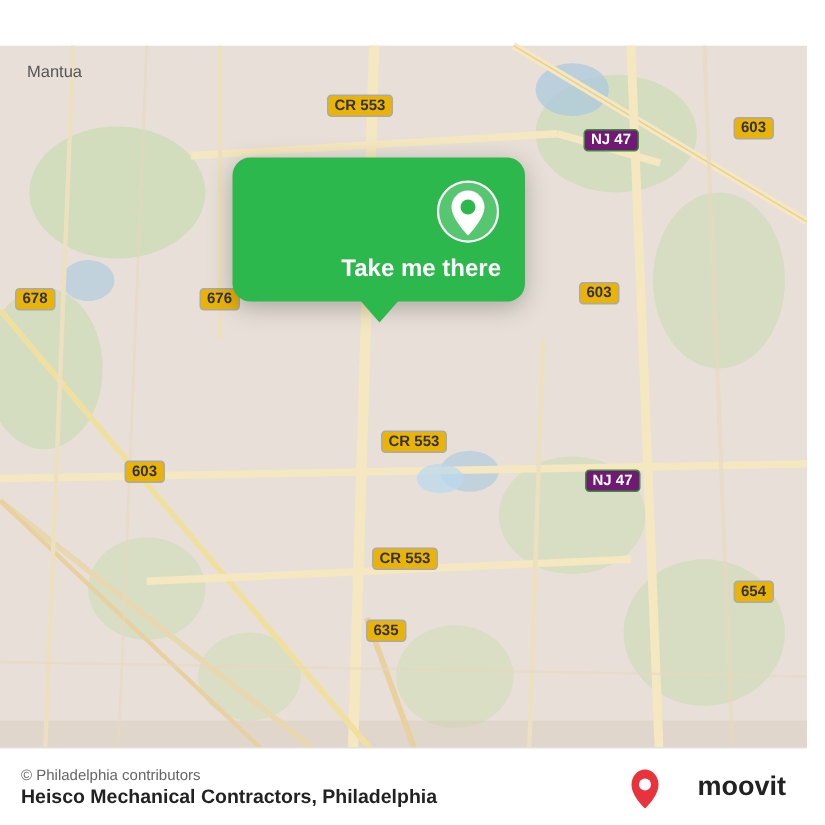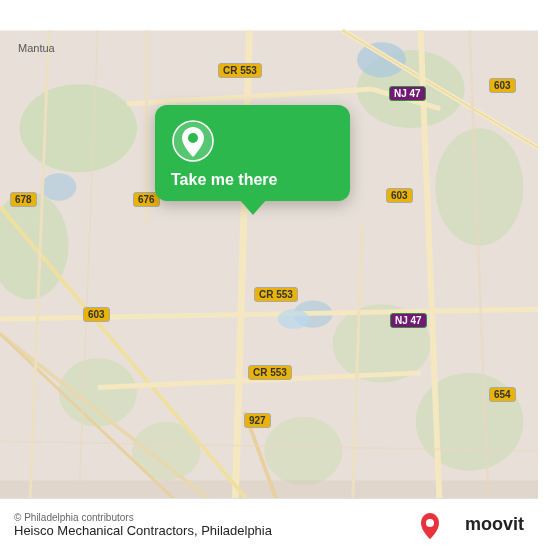--- a/index.html
+++ b/index.html
@@ -23,21 +23,21 @@
     
     .popup-card {
       position: absolute;
       top: 105px;
       left: 155px;
       width: 195px;
       background: #2db84d;
       border-radius: 12px;
       display: flex;
       flex-direction: column;
-      align-items: flex-start;
+      align-items: flex-end;
       padding: 14px 16px 12px;
       box-shadow: 0 4px 16px rgba(0,0,0,0.25);
       cursor: pointer;
       z-index: 10;
     }
 
     .popup-card::after {
       content: '';
       position: absolute;
       bottom: -14px;
@@ -81,21 +81,21 @@
       flex-direction: column;
     }
 
     .copyright-text {
       font-size: 10px;
       color: #666;
     }
 
     .location-name {
       font-size: 13px;
-      font-weight: normal;
+      font-weight: bold;
       color: #222;
     }
 
     .moovit-logo {
       display: flex;
       align-items: center;
       gap: 21px;
     }
 
     .moovit-logo-text {
@@ -199,21 +199,21 @@
   <div class="road-badge" style="top:63px; left:218px;">CR 553</div>
   <div class="road-badge green" style="top:58px; left:389px;">NJ 47</div>
   <div class="road-badge" style="top:78px; left:489px;">603</div>
   <div class="road-badge" style="top:192px; left:10px;">678</div>
   <div class="road-badge" style="top:192px; left:133px;">676</div>
   <div class="road-badge" style="top:188px; left:386px;">603</div>
   <div class="road-badge" style="top:287px; left:254px;">CR 553</div>
   <div class="road-badge green" style="top:285px; left:390px;">NJ 47</div>
   <div class="road-badge" style="top:307px; left:83px;">603</div>
   <div class="road-badge" style="top:365px; left:248px;">CR 553</div>
-  <div class="road-badge" style="top:413px; left:244px;">927</div>
+  <div class="road-badge" style="top:413px; left:244px;">635</div>
   <div class="road-badge" style="top:387px; left:489px;">654</div>
 
   <div class="popup-card">
 
     <svg class="pin-icon" viewBox="0 0 44 44" xmlns="http://www.w3.org/2000/svg">
       <circle cx="22" cy="22" r="20" fill="rgba(255,255,255,0.2)" stroke="white" stroke-width="1.5"></circle>
       <path d="M22 8 C16 8 11 13 11 19 C11 27 22 38 22 38 C22 38 33 27 33 19 C33 13 28 8 22 8Z" fill="white"></path>
       <circle cx="22" cy="19" r="5" fill="#2db84d"></circle>
     </svg>
     <span class="popup-label">Take me there</span>

